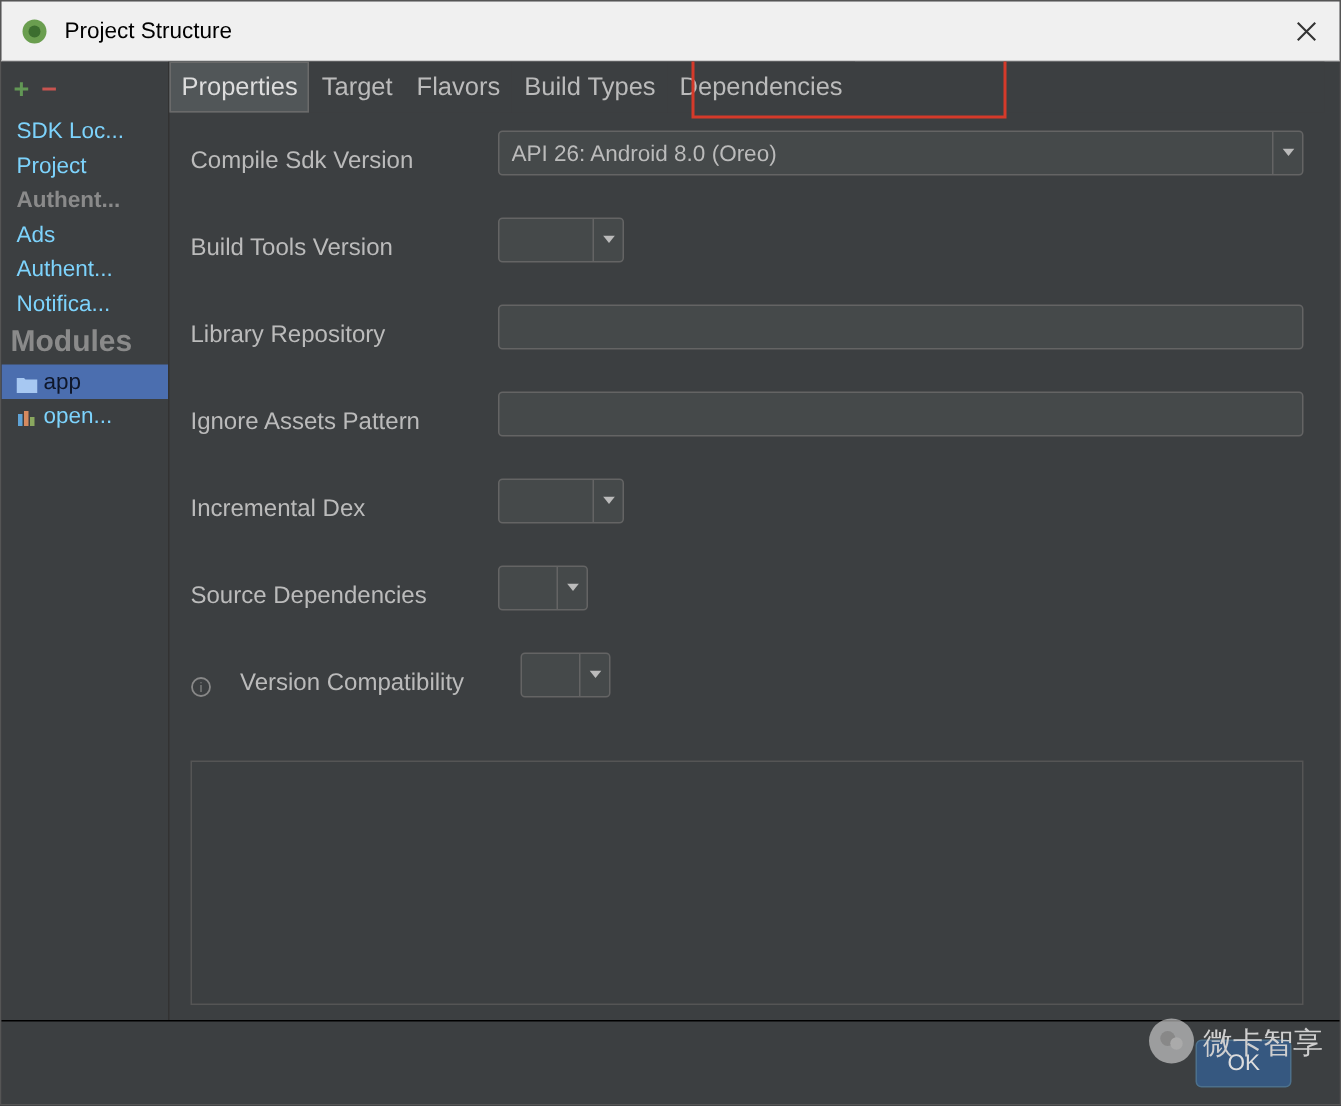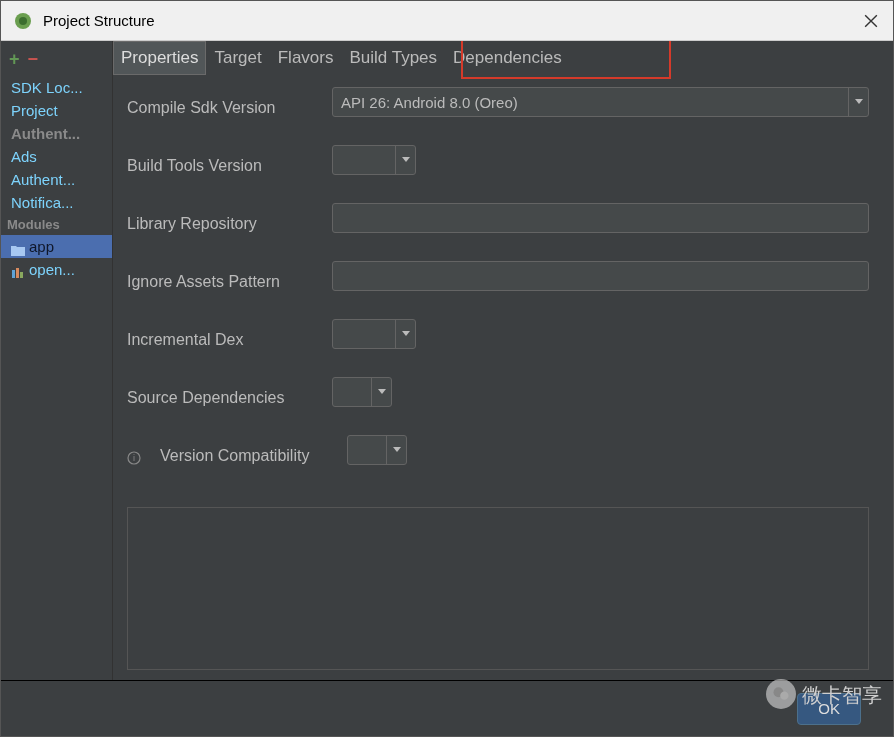--- a/index.html
+++ b/index.html
@@ -75,21 +75,21 @@
       padding: 3px 6px 3px 10px;
       font-size: 15px;
       color: #7dd3fc;
       cursor: pointer;
       white-space: nowrap;
       overflow: hidden;
       text-overflow: ellipsis;
     }
     .sidebar-header {
       padding: 3px 4px 3px 6px;
-      font-size: 13px;
+      font-size: 20px;
       color: #8a8a8a;
       font-weight: bold;
     }
     .sidebar-item.selected {
       background: #4b6eaf;
       color: #0f172a;
     }
     .module-icon {
       display: inline-block;
       width: 14px;

